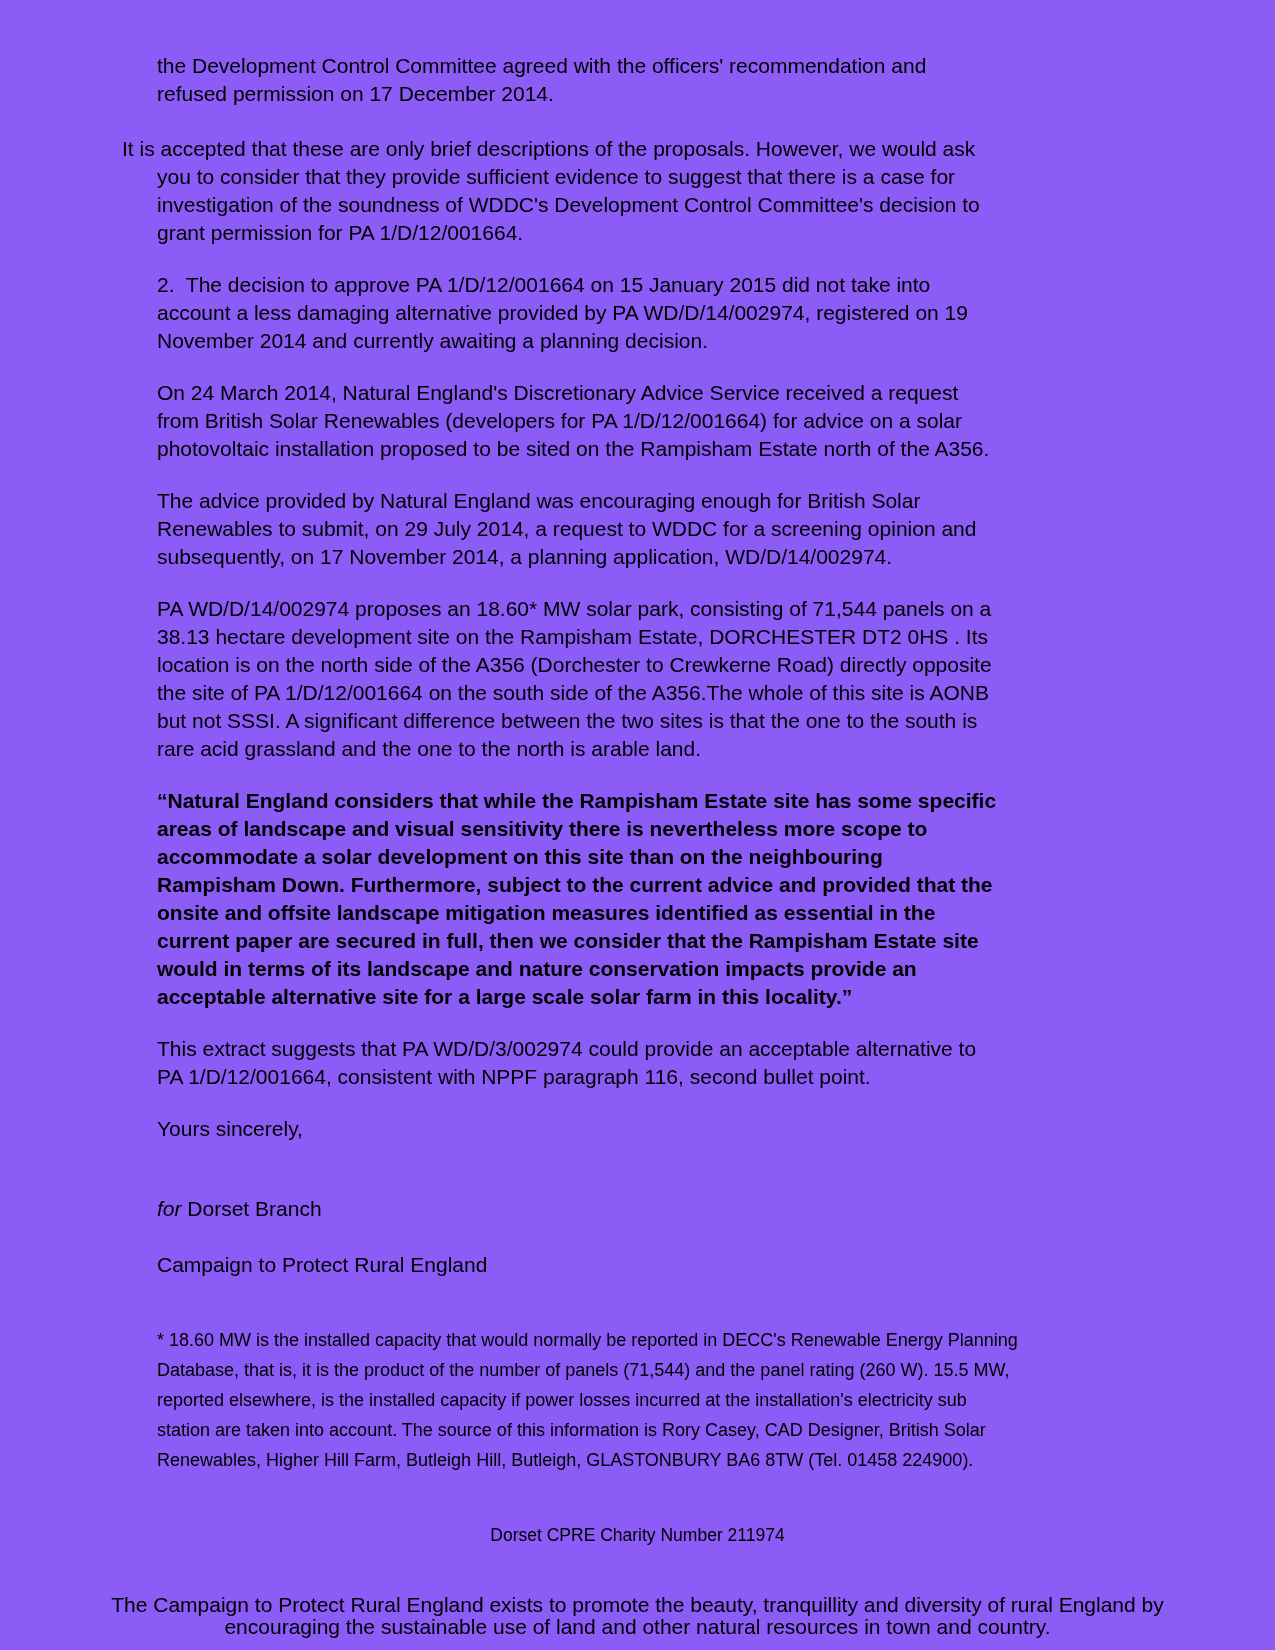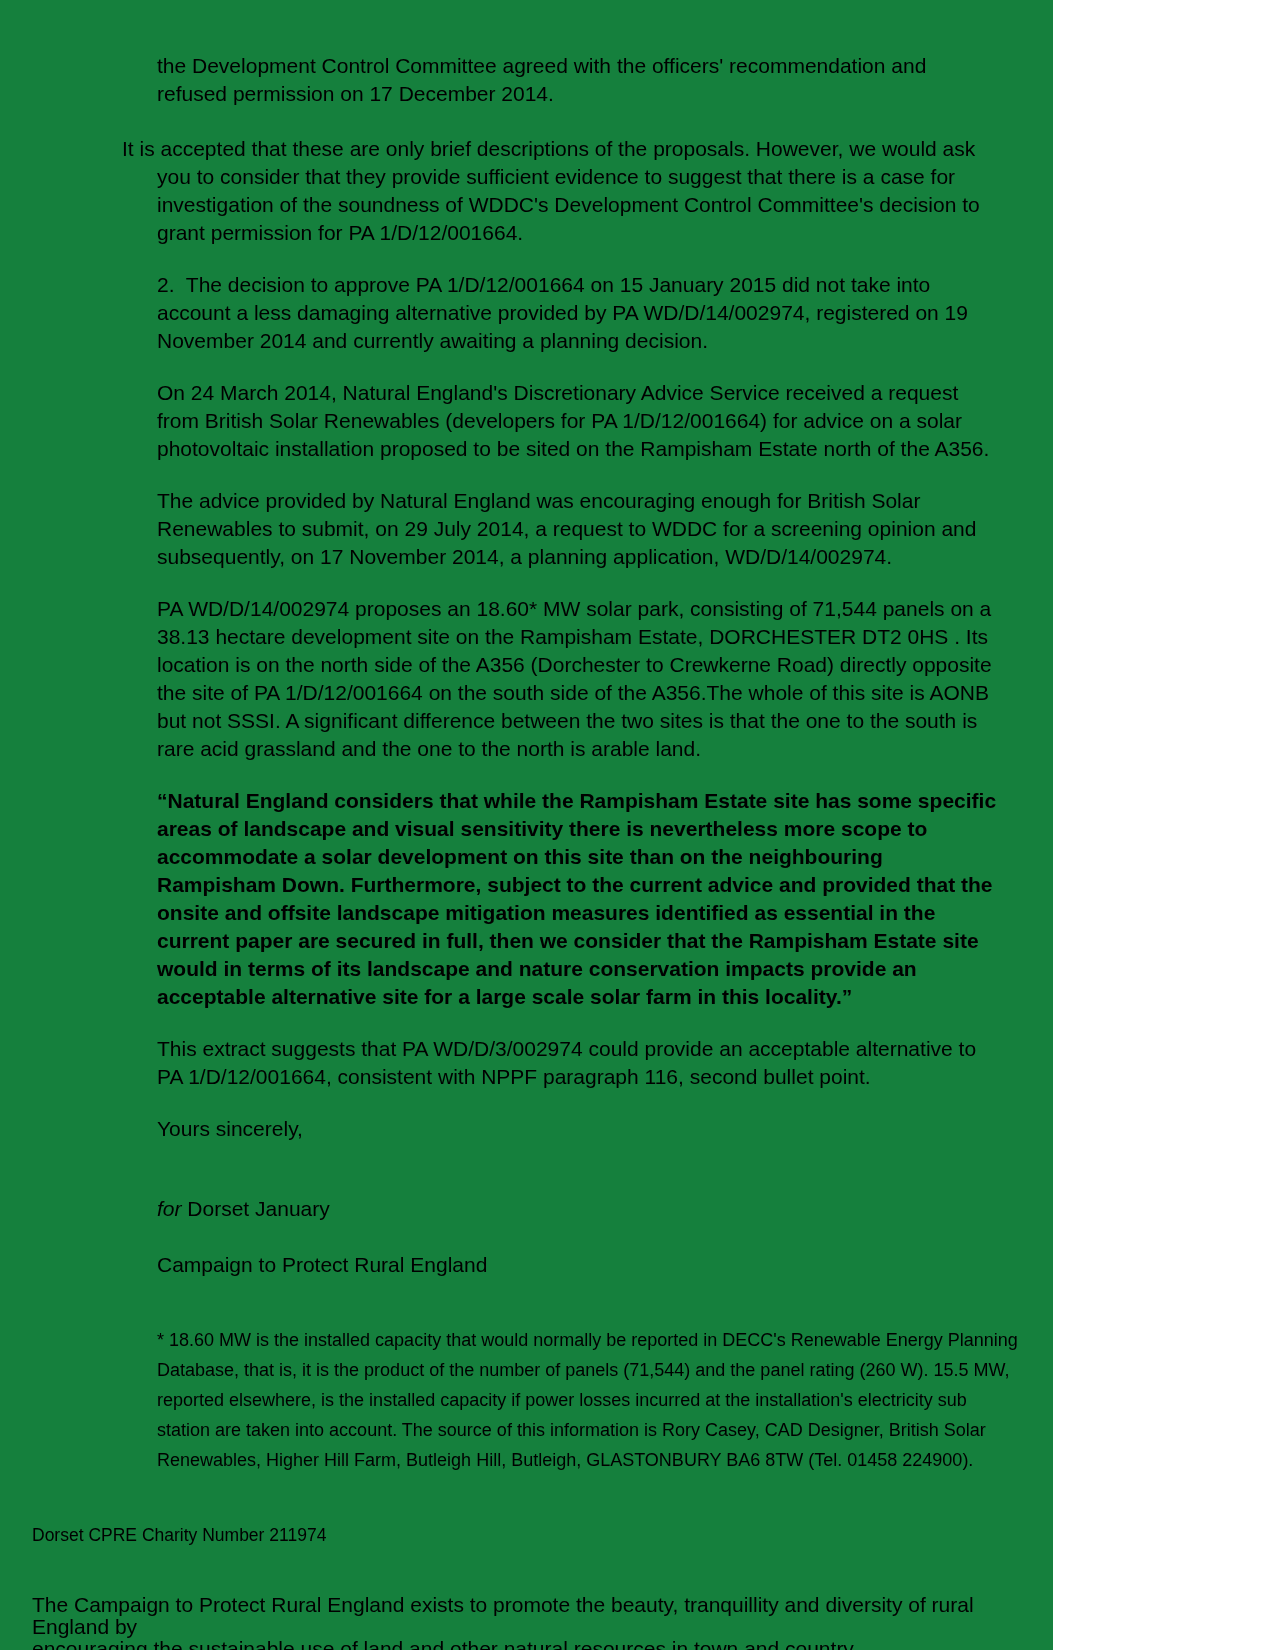--- a/index.html
+++ b/index.html
@@ -2,23 +2,23 @@
 <html><head>
 <meta charset="utf-8">
 <style>
   html, body {
     margin: 0;
     padding: 0;
     background: #ffffff;
   }
   .page {
     position: relative;
-    width: 1053px;
+    width: 1275px;
     height: 1650px;
-    background: #15803d;
+    background: #8b5cf6;
     color: #000000;
     font-family: "Liberation Sans", "DejaVu Sans", sans-serif;
     font-size: 21px;
     line-height: 28px;
     overflow: hidden;
     box-sizing: border-box;
     padding-top: 52px;
   }
   .para {
     margin: 0 30px 24px 157px;
@@ -55,21 +55,21 @@
     margin: 0 30px 0 157px;
     font-size: 18px;
     line-height: 30px;
     white-space: pre-line;
   }
   .footer {
     position: absolute;
     left: 0;
     right: 0;
     top: 1524px;
-    padding-left: 32px;
+    text-align: center;
   }
   .footer-charity {
     font-size: 17.5px;
     line-height: 22px;
     margin-bottom: 1px;
   }
   .footer-mission {
     font-size: 21px;
     line-height: 22px;
     white-space: pre-line;
@@ -118,21 +118,21 @@
 would in terms of its landscape and nature conservation impacts provide an
 acceptable alternative site for a large scale solar farm in this locality.”</div>
 
   <div class="para">This extract suggests that PA WD/D/3/002974 could provide an acceptable alternative to
 PA 1/D/12/001664, consistent with NPPF paragraph 116, second bullet point.</div>
 
   <div class="para">Yours sincerely,</div>
 
 
   <div class="para signoff">
-    <div class="line"><span class="it">for</span><span> Dorset January</span></div>
+    <div class="line"><span class="it">for</span><span> Dorset Branch</span></div>
     <div class="line">Campaign to Protect Rural England</div>
   </div>
 
   <div class="footnote">* 18.60 MW is the installed capacity that would normally be reported in DECC's Renewable Energy Planning
 Database, that is, it is the product of the number of panels (71,544) and the panel rating (260 W). 15.5 MW,
 reported elsewhere, is the installed capacity if power losses incurred at the installation's electricity sub
 station are taken into account. The source of this information is Rory Casey, CAD Designer, British Solar
 Renewables, Higher Hill Farm, Butleigh Hill, Butleigh, GLASTONBURY BA6 8TW (Tel. 01458 224900).</div>
 
   <div class="footer">

